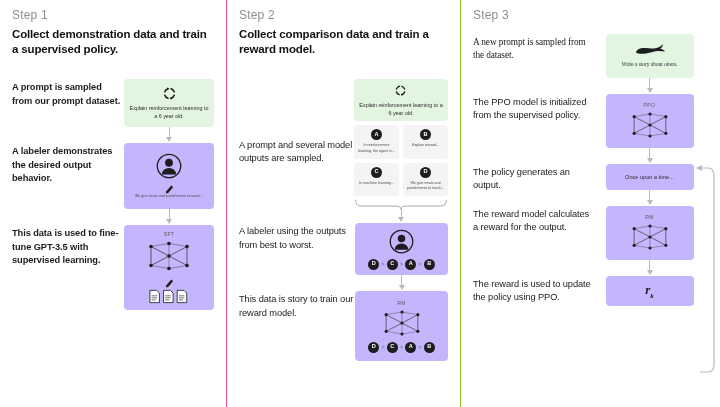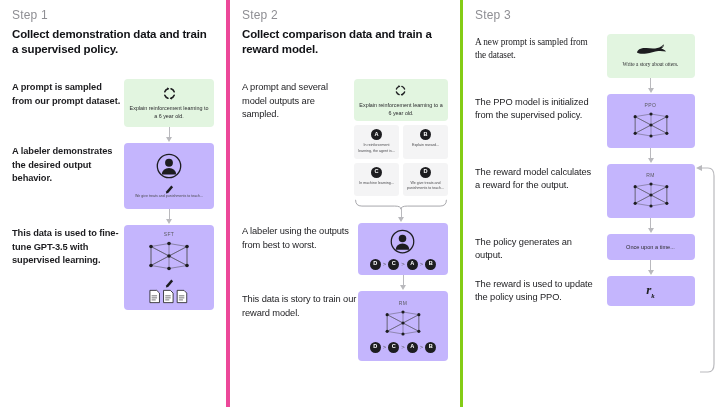--- a/index.html
+++ b/index.html
@@ -16,22 +16,22 @@
     display: flex;
     background: #ffffff;
   }
 
   .column {
     position: relative;
     height: 407px;
     padding: 8px 12px 4px 12px;
   }
   .col1 { width: 226px; }
-  .col2 { width: 234px; border-left: 4px solid #ec4899; }
-  .col3 { width: 260px; border-left: 3px solid #84cc16; }
+  .col2 { width: 234px; border-left: 1px solid #ec4899; }
+  .col3 { width: 260px; border-left: 1px solid #84cc16; }
 
   .step-label {
     font-size: 12px;
     color: #8e8e93;
     letter-spacing: 0.2px;
     margin-bottom: 5px;
   }
   .step-title {
     font-size: 11.5px;
     font-weight: bold;
@@ -288,21 +288,21 @@
 
     </div>
   </div>
 
   <div class="column col2 c2">
     <div class="step-label">Step 2</div>
     <div class="step-title">Collect comparison data and train a reward model.</div>
 
     <div class="body">
 
-      <div class="row" style="margin-top:22px;">
+      <div class="row" style="margin-top:22px;align-items:center;">
         <div class="caption">A prompt and several model outputs are sampled.</div>
         <div class="figcol">
           <div class="box green" style="height:42px;">
             <span class="refresh-icon">
               <svg viewBox="0 0 24 24" width="13" height="13">
                 <g fill="none" stroke="#1d1d20" stroke-width="2.6" stroke-linecap="round">
                   <path d="M4.5 9.2 A8 8 0 0 1 9.5 4.4"></path>
                   <path d="M14.5 4.4 A8 8 0 0 1 19.5 9.2"></path>
                   <path d="M19.5 14.8 A8 8 0 0 1 14.5 19.6"></path>
                   <path d="M9.5 19.6 A8 8 0 0 1 4.5 14.8"></path>
@@ -453,20 +453,30 @@
                   <circle cx="50" cy="33" r="3.6"></circle>
                 </g>
               </svg>
             </span>
           </div>
           <div class="arrow"></div>
         </div>
       </div>
 
       <div class="row">
+        <div class="caption">The policy generates an output.</div>
+        <div class="figcol">
+          <div class="box" style="height:26px;width:88px;">
+            <div class="onceupon">Once upon a time...</div>
+          </div>
+          <div class="arrow"></div>
+        </div>
+      </div>
+
+      <div class="row">
         <div class="caption">The reward model calculates a reward for the output.</div>
         <div class="figcol">
           <div class="box" style="height:54px;width:88px;">
             <div class="tag">RM</div>
             <span class="net-icon small">
               <svg viewBox="0 0 100 66" width="44" height="30">
                 <g stroke="#4a4a4e" stroke-width="1" fill="none">
                   <path d="M14 14 L50 8 L86 14 L86 52 L50 58 L14 52 Z"></path>
                   <path d="M14 14 L50 33 L86 14 M14 52 L50 33 L86 52 M50 8 L50 33 L50 58"></path>
                   <path d="M14 14 L14 52 M86 14 L86 52"></path>
@@ -482,30 +492,20 @@
                   <circle cx="50" cy="33" r="3.6"></circle>
                 </g>
               </svg>
             </span>
           </div>
           <div class="arrow"></div>
         </div>
       </div>
 
       <div class="row">
-        <div class="caption">The policy generates an output.</div>
-        <div class="figcol">
-          <div class="box" style="height:26px;width:88px;">
-            <div class="onceupon">Once upon a time...</div>
-          </div>
-          <div class="arrow"></div>
-        </div>
-      </div>
-
-      <div class="row">
         <div class="caption">The reward is used to update the policy using PPO.</div>
         <div class="figcol">
           <div class="box" style="height:30px;width:88px;">
             <div style="font-family:'Liberation Serif',serif;font-style:italic;font-size:13px;font-weight:bold;line-height:1;">
               <span>r</span><sub style="font-size:7px;">k</sub>
             </div>
           </div>
         </div>
       </div>
 

